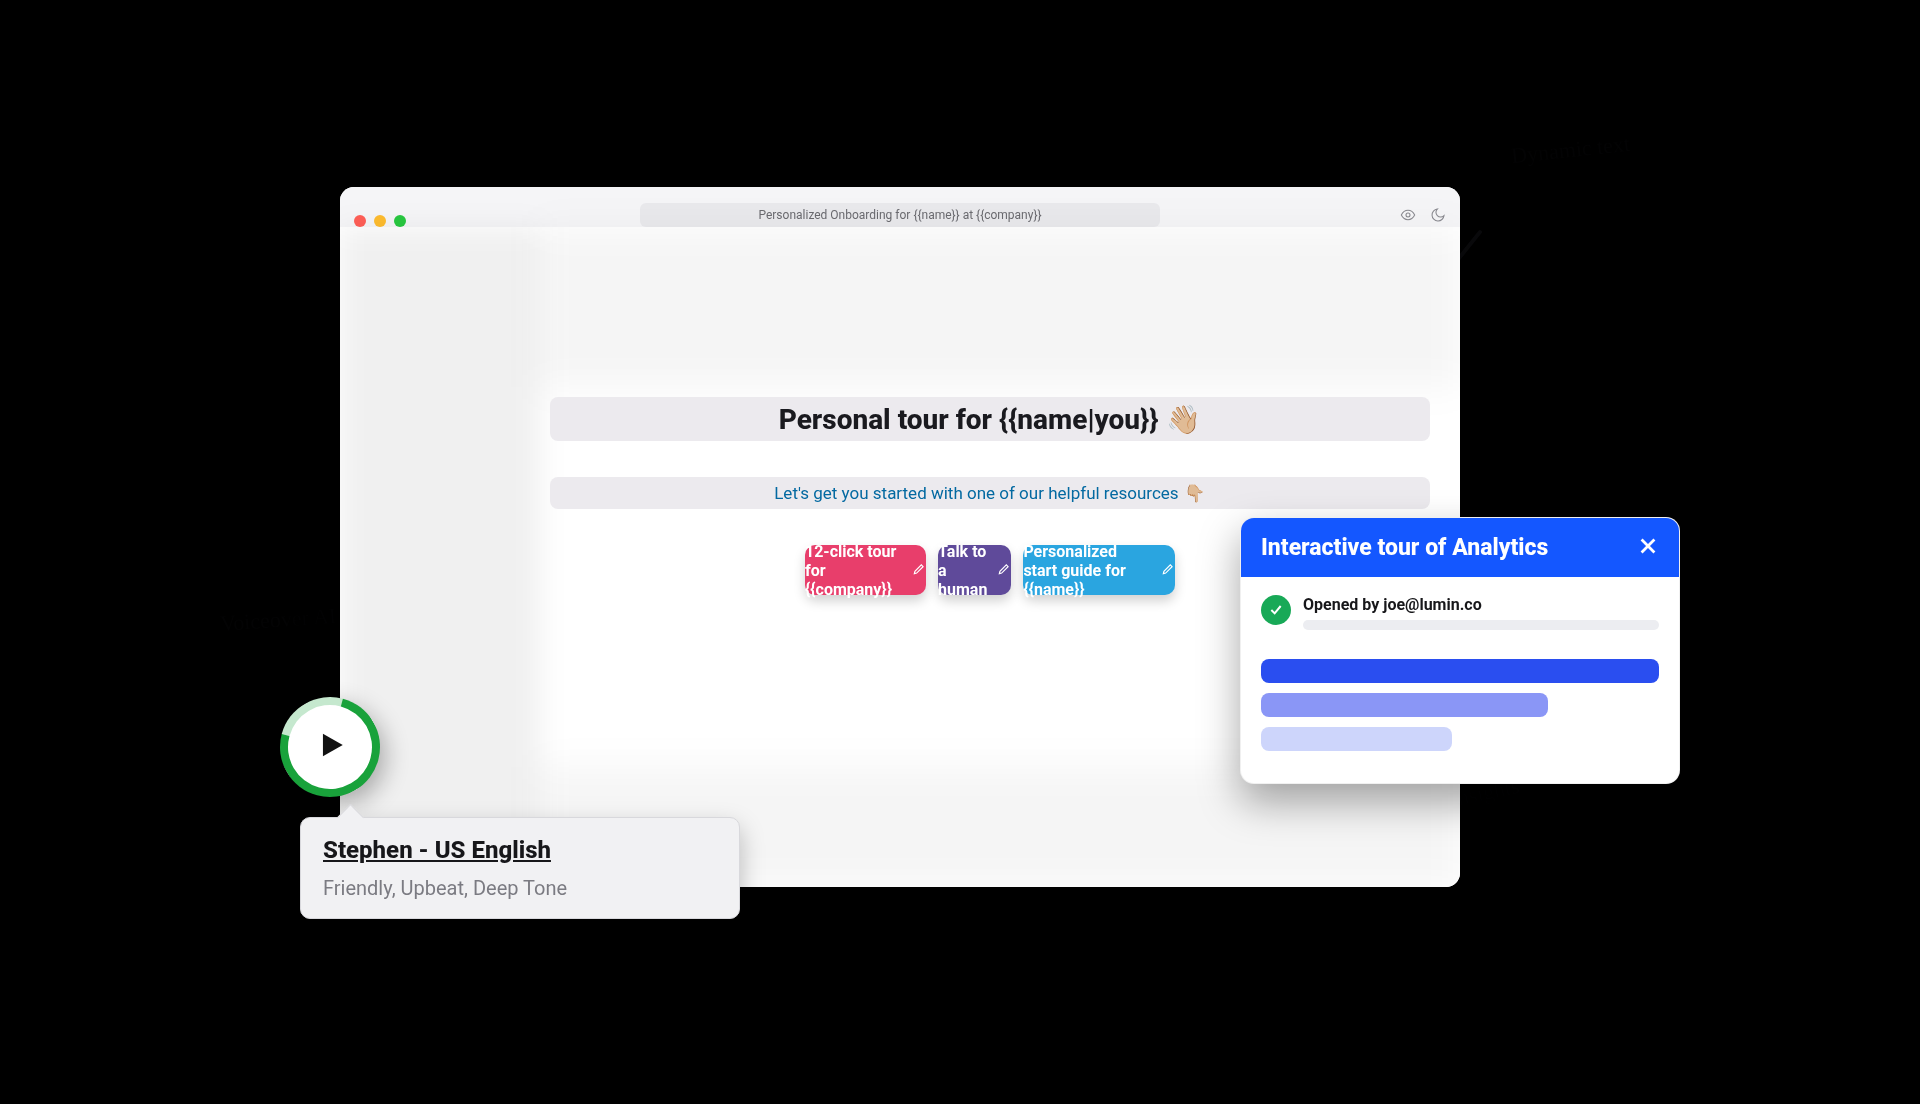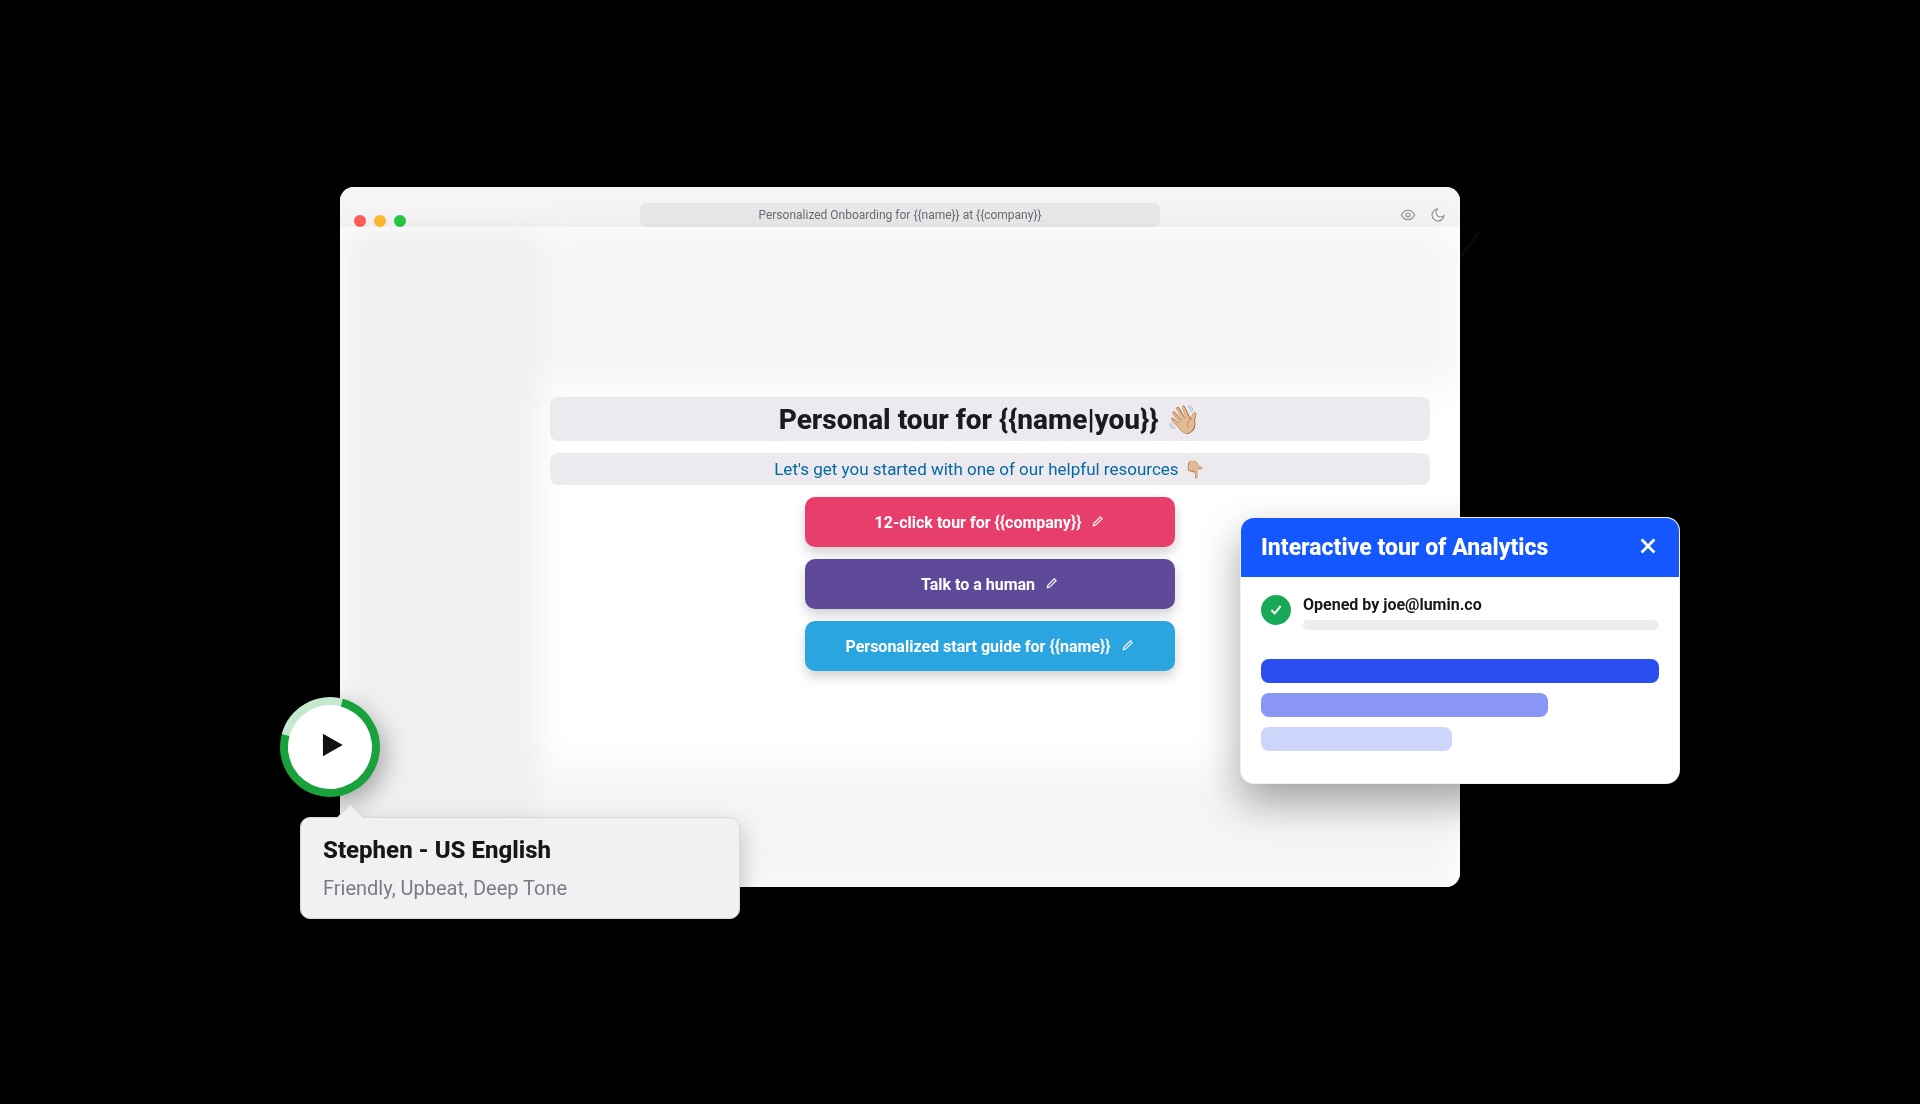--- a/index.html
+++ b/index.html
@@ -95,21 +95,21 @@
     filter: blur(18px);
   }
 
   .center-stack {
     position: absolute;
     left: 210px; right: 30px;
     top: 170px;
     display: flex;
     flex-direction: column;
     align-items: center;
-    gap: 12px;
+    gap: 36px;
   }
   .heading-bar, .subheading-bar {
     width: 100%;
     background: #eceaee;
     border-radius: 8px;
     display: flex;
     align-items: center;
     justify-content: center;
   }
   .heading-bar { height: 44px; }
@@ -125,21 +125,21 @@
   .subheading-text {
     font-size: 17px;
     color: #0369a1;
     display: flex;
     align-items: center;
     gap: 6px;
   }
 
   .cta-stack {
     display: flex;
-    flex-direction: column;
+    flex-direction: row;
     gap: 12px;
     width: 370px;
   }
   .cta {
     height: 50px;
     border-radius: 10px;
     color: #fff;
     font-weight: 700;
     font-size: 16px;
     display: flex;
@@ -236,21 +236,21 @@
   .voice-card::before {
     content: "";
     position: absolute;
     top: -10px; left: 40px;
     width: 18px; height: 18px;
     background: #f1f1f3;
     border-left: 1px solid #d8d8dc;
     border-top: 1px solid #d8d8dc;
     transform: rotate(45deg);
   }
-  .voice-title { font-size: 24px; font-weight: 800; color: #17171a; }
+  .voice-title { font-size: 24px; font-weight: 800; color: #17171a; text-decoration: underline; }
   .voice-sub   { font-size: 20px; color: #7b7b82; margin-top: 12px; }
 
   
   .hand {
     position: absolute;
     font-family: "Comic Sans MS", "Segoe Script", cursive;
     color: #0a0a0c;
     font-size: 22px;
     opacity: 0.35;
     white-space: nowrap;

